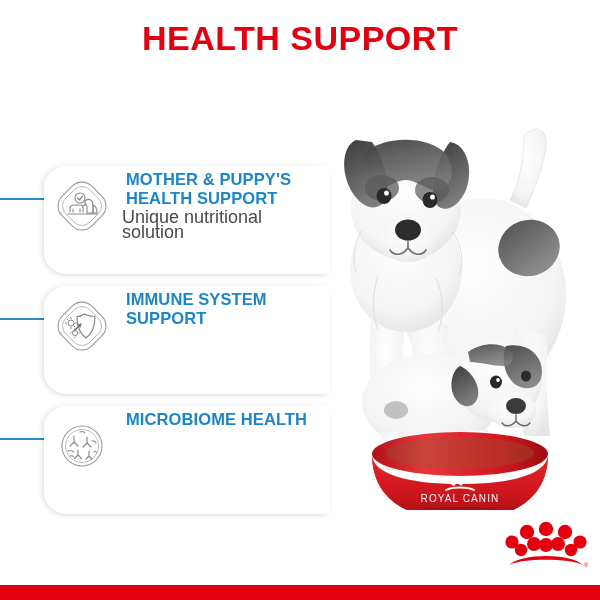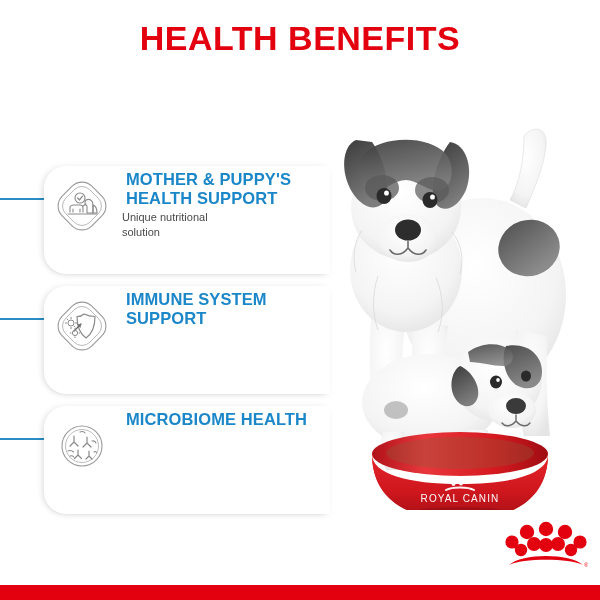--- a/index.html
+++ b/index.html
@@ -79,21 +79,21 @@
   .benefit-heading {
     color: #1B87C9;
     font-size: 16.5px;
     font-weight: bold;
     line-height: 18.5px;
     letter-spacing: 0.1px;
     margin: 0 0 3px 4px;
   }
   .benefit-sub {
     color: #4A4A4A;
-    font-size: 11px;
+    font-size: 18px;
     line-height: 15px;
     margin: 0;
     white-space: pre-line;
   }
 
   
   #photo-area {
     position: absolute;
     left: 310px;
     top: 80px;
@@ -118,21 +118,21 @@
     width: 600px;
     height: 15px;
     background: #E3000F;
   }
 </style>
 </head>
 <body>
 
 <div id="page">
 
-  <div id="page-title">HEALTH BENEFITS</div>
+  <div id="page-title">HEALTH SUPPORT</div>
 
   <div id="photo-area">
     <svg width="300" height="430" viewBox="0 0 300 430" xmlns="http://www.w3.org/2000/svg">
       <defs>
         <radialGradient id="furLight" cx="45%" cy="35%" r="70%">
           <stop offset="0%" stop-color="#ffffff"></stop>
           <stop offset="70%" stop-color="#f4f4f4"></stop>
           <stop offset="100%" stop-color="#e4e4e4"></stop>
         </radialGradient>
         <linearGradient id="bowlGrad" x1="0" y1="0" x2="0" y2="1">

